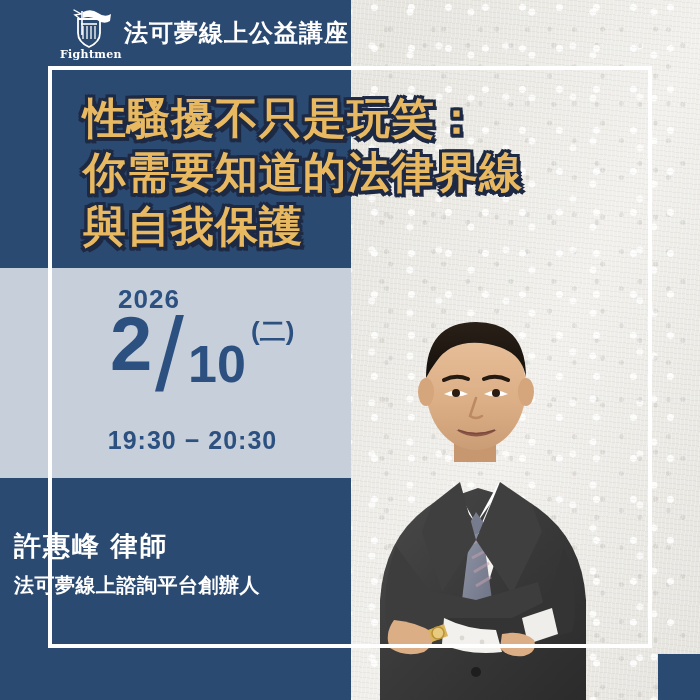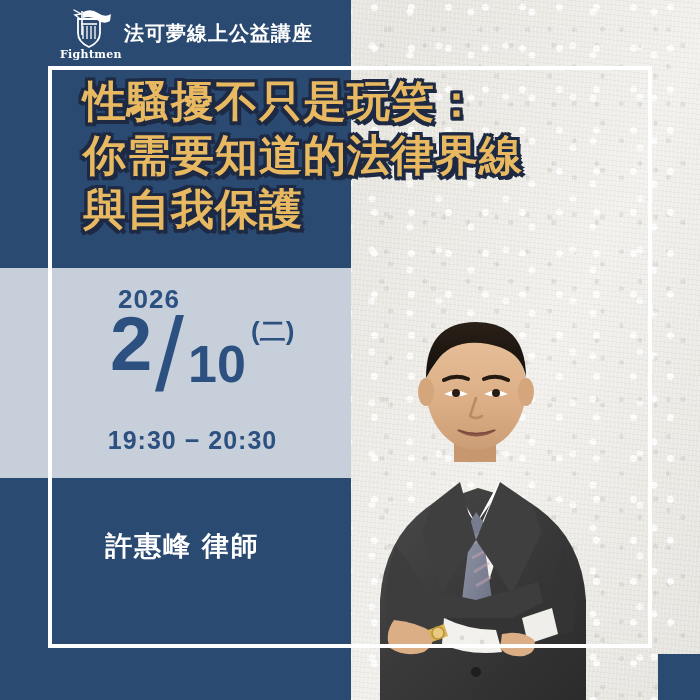--- a/index.html
+++ b/index.html
@@ -109,31 +109,31 @@
     width: 60px;
     text-align: center;
     color: #ffffff;
     font-family: "DejaVu Serif", serif;
     font-weight: bold;
     font-size: 11px;
     letter-spacing: 0.3px;
   }
   .header-title {
     color: #ffffff;
-    font-size: 20px;
+    font-size: 24px;
     font-weight: bold;
     letter-spacing: 1px;
     white-space: nowrap;
   }
 
   
   .headline {
     position: absolute;
     left: 83px;
-    top: 75px;
+    top: 92px;
     width: 560px;
     color: #e8b960;
     font-size: 43px;
     font-weight: bold;
     line-height: 1.25;
     letter-spacing: 1px;
     text-shadow:
       -3px 0 0 #1e2a44,  3px 0 0 #1e2a44,
        0 -3px 0 #1e2a44,  0 3px 0 #1e2a44,
       -3px -3px 0 #1e2a44, 3px -3px 0 #1e2a44,
@@ -210,21 +210,20 @@
     font-weight: bold;
     letter-spacing: 1px;
   }
 
   
   .speaker {
     position: absolute;
     left: 0;
     top: 528px;
     width: 351px;
-    text-align: center;
     color: #ffffff;
     padding-left: 14px;
     box-sizing: border-box;
   }
   .speaker-name {
     font-size: 27px;
     font-weight: bold;
     letter-spacing: 2px;
     margin-bottom: 8px;
   }
@@ -286,20 +285,21 @@
       <span class="date-month">2</span>
       <span class="date-slash">/</span>
       <span class="date-day">10</span>
       <span class="date-weekday">(二)</span>
     </div>
     <div class="date-time">19:30 − 20:30</div>
   </div>
 
   <div class="speaker">
     <div class="speaker-name">許惠峰 律師</div>
+    <div class="speaker-role">法可夢線上諮詢平台創辦人</div>
   </div>
 
   <div class="portrait">
     <svg width="340" height="400" viewBox="0 0 340 400" aria-hidden="true">
       <defs>
         <linearGradient id="suitG" x1="0" y1="0" x2="1" y2="1">
           <stop offset="0%" stop-color="#4a4a4a"></stop>
           <stop offset="45%" stop-color="#3a3a3a"></stop>
           <stop offset="100%" stop-color="#2b2b2b"></stop>
         </linearGradient>

